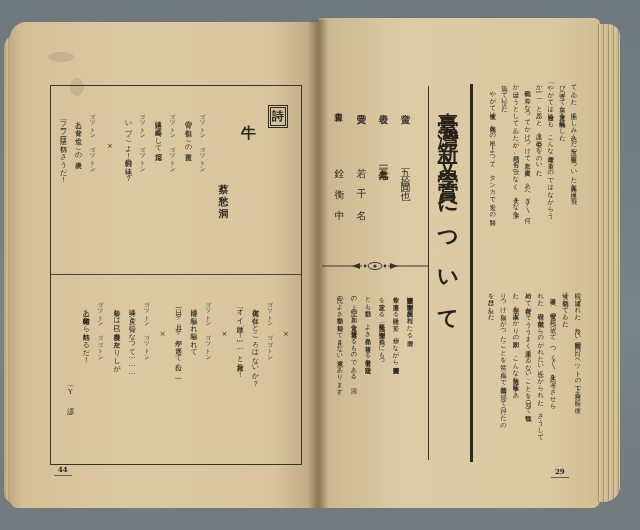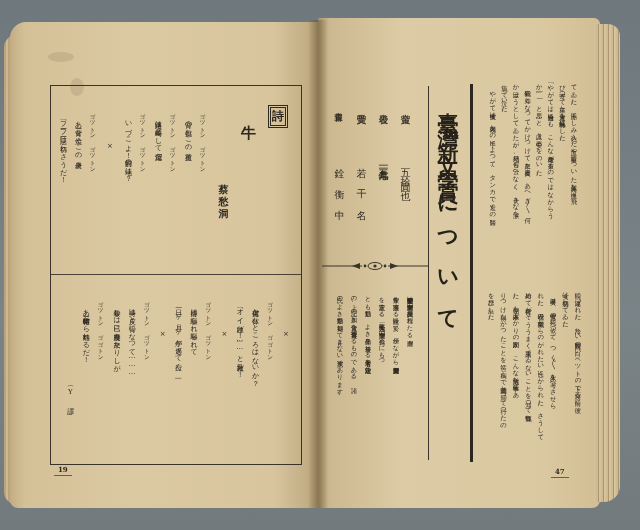--- a/index.html
+++ b/index.html
@@ -102,21 +102,21 @@
   <div class="textline">一日　一ヶ月　一ヶ年が過ぎて行く——</div>
   <div class="mark">×</div>
   <div class="onomat">ゴツトン　ゴツトン</div>
   <div class="textline">身は皮と骨になつて………</div>
   <div class="textline">牛殺しは已に幾度も來たりしが</div>
   <div class="onomat">ゴツトン　ゴゴトン</div>
   <div class="textline">あー何時牛轅から離れるだ！</div>
   <div class="translator">（Y譯）</div>
 </div>
 
-<div class="abs page-num pn-left">19</div>
+<div class="abs page-num pn-left">44</div>
 
 <div class="abs vblock story-upper">
   <div>てゐた。赤土にしみ込んだ血や荷車についた眞赤な血は飛</div>
   <div>び寄つて來た土方達を無氣味にした。</div>
   <div>「やがては自分達にも、こんな運命が來るのではなからう</div>
   <div>か」——と思ふと、人々は不安にをのゝいた。</div>
   <div class="indent">狂氣の如くなつてかけつけて來た夫君は、あへぎ〳〵何</div>
   <div>か云はうとしてゐたが、結局、何も云へなく、大きな涙を</div>
   <div>流して泣いた。</div>
   <div class="indent">やがて彼女は、幾人かの手によつて、タンカで近くの醫</div>
@@ -165,13 +165,13 @@
 
 <div class="abs vblock notice">
   <div>臺灣新文學社は臺灣新文學の振興及び埋れたる臺灣</div>
   <div>作家を擁護する意味に於て、僅かながら臺灣新文學賞</div>
   <div>を設定する。一九三六年末迄に臺灣文學の爲めにもつ</div>
   <div>とも活動し、よき作品を發表せる者若干名を銓定決定</div>
   <div>の上、上記の如き賞金を等分授賞するものである。諸</div>
   <div>氏のよき活動を期待して止まない次第であります。</div>
 </div>
 
-<div class="abs page-num pn-right">47</div>
+<div class="abs page-num pn-right">29</div>
 
 </body></html>

